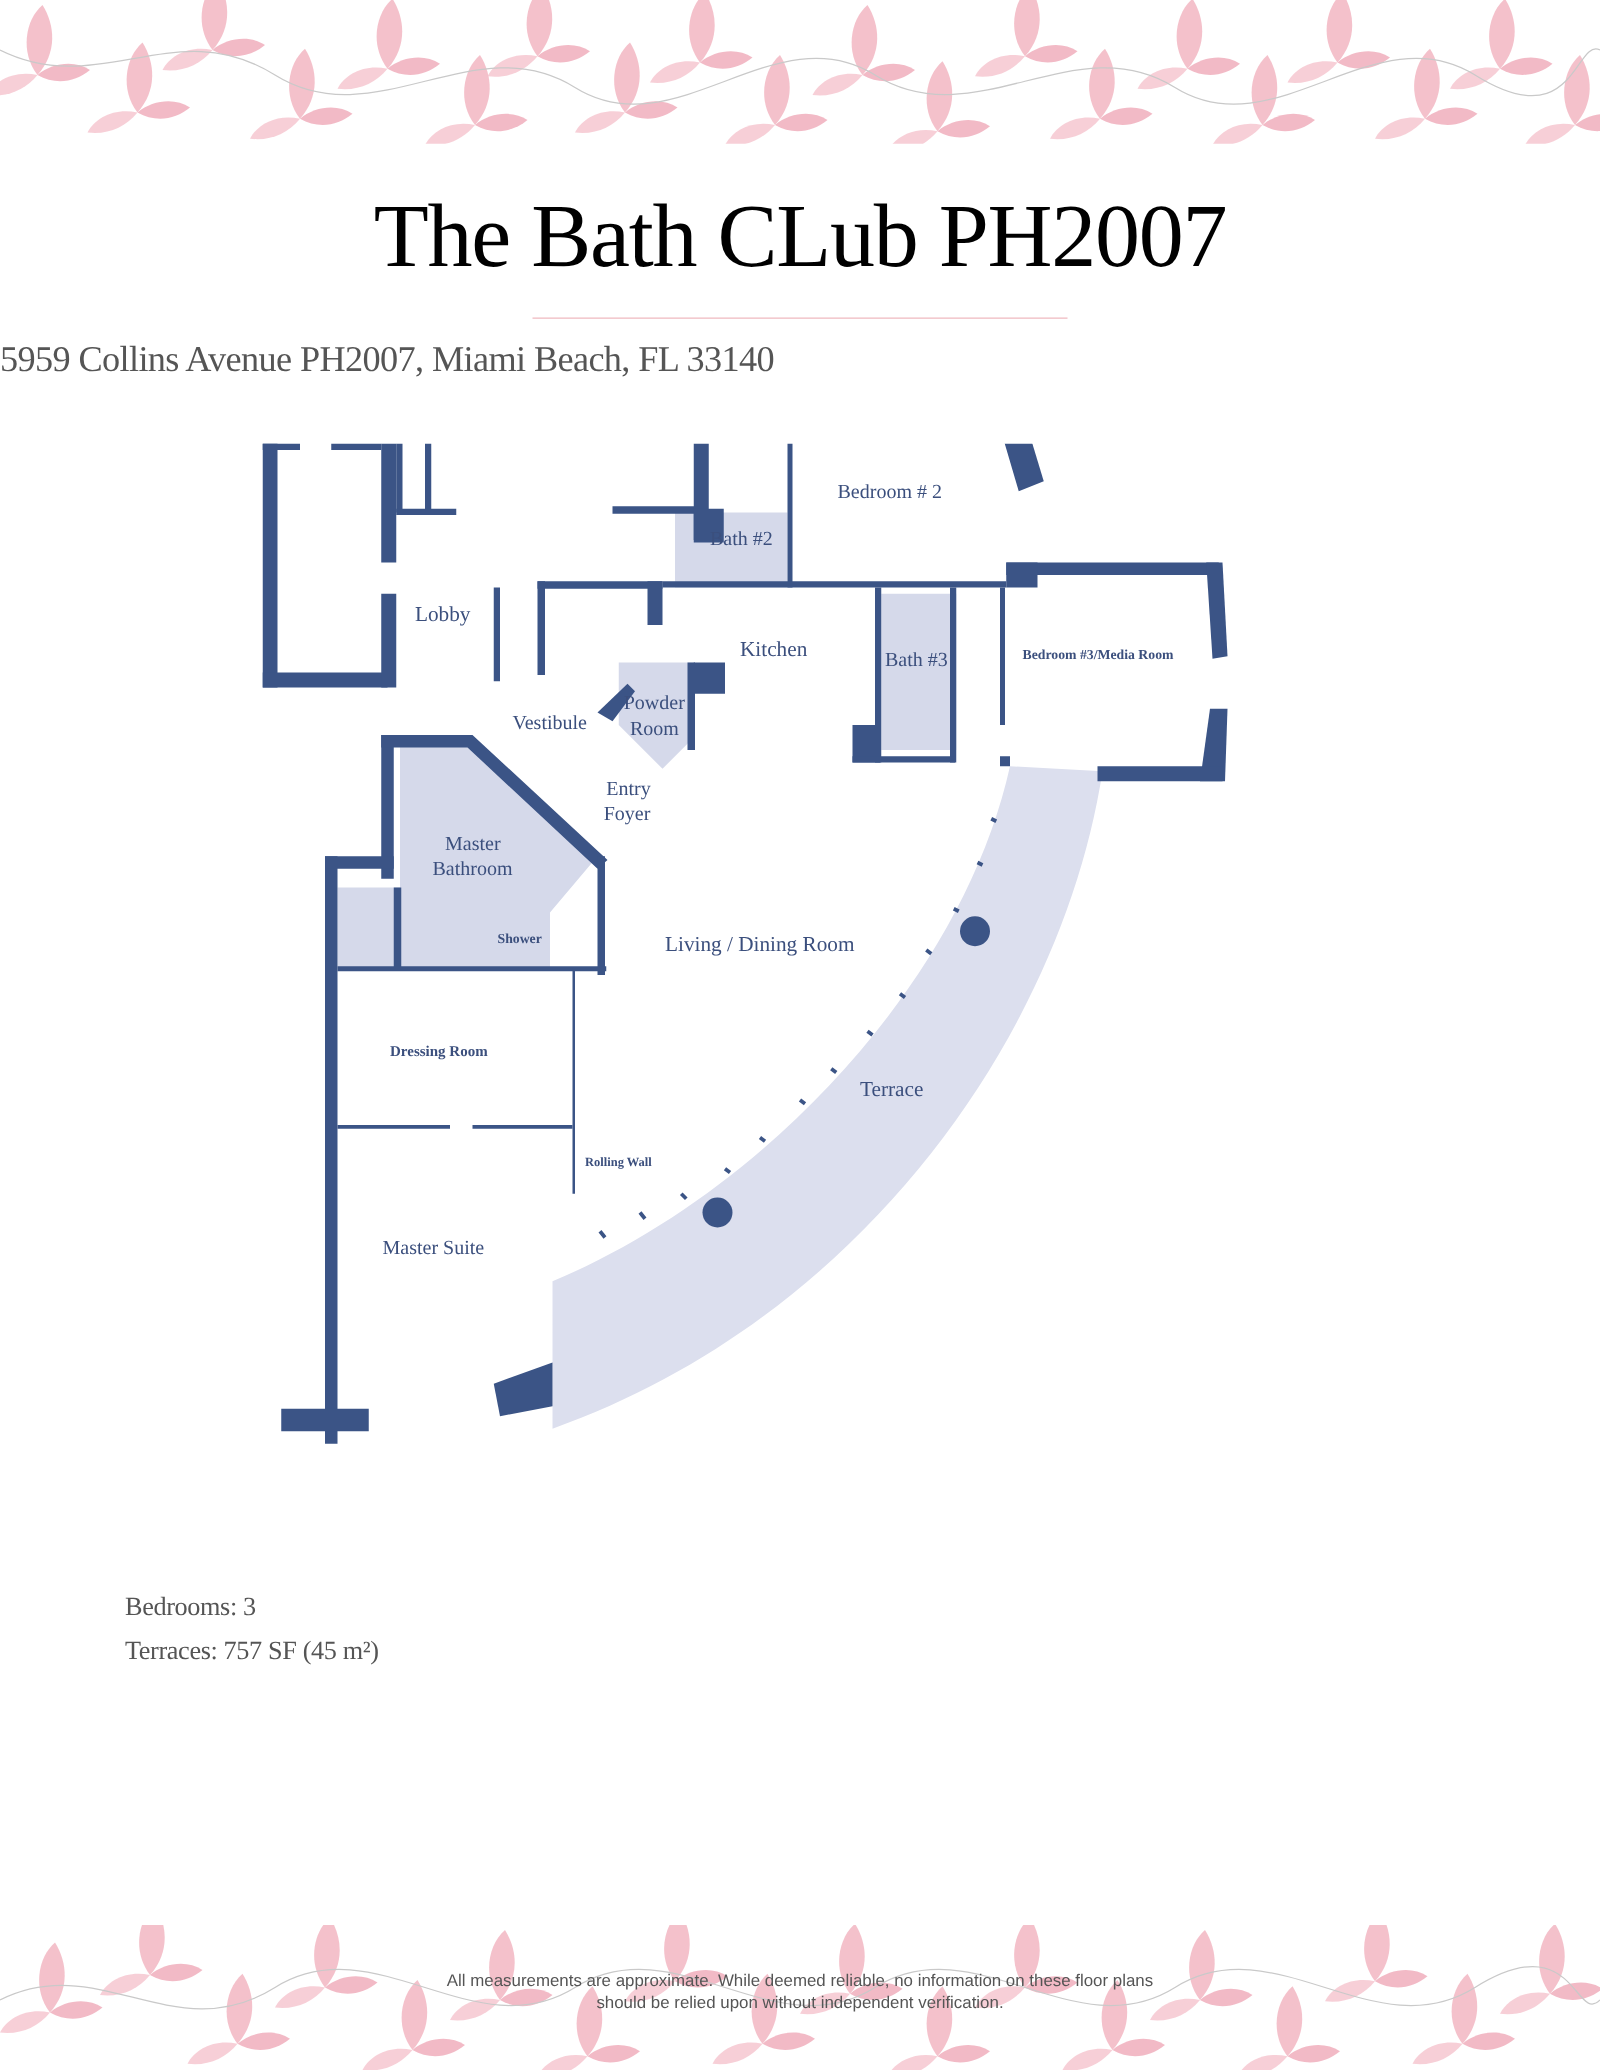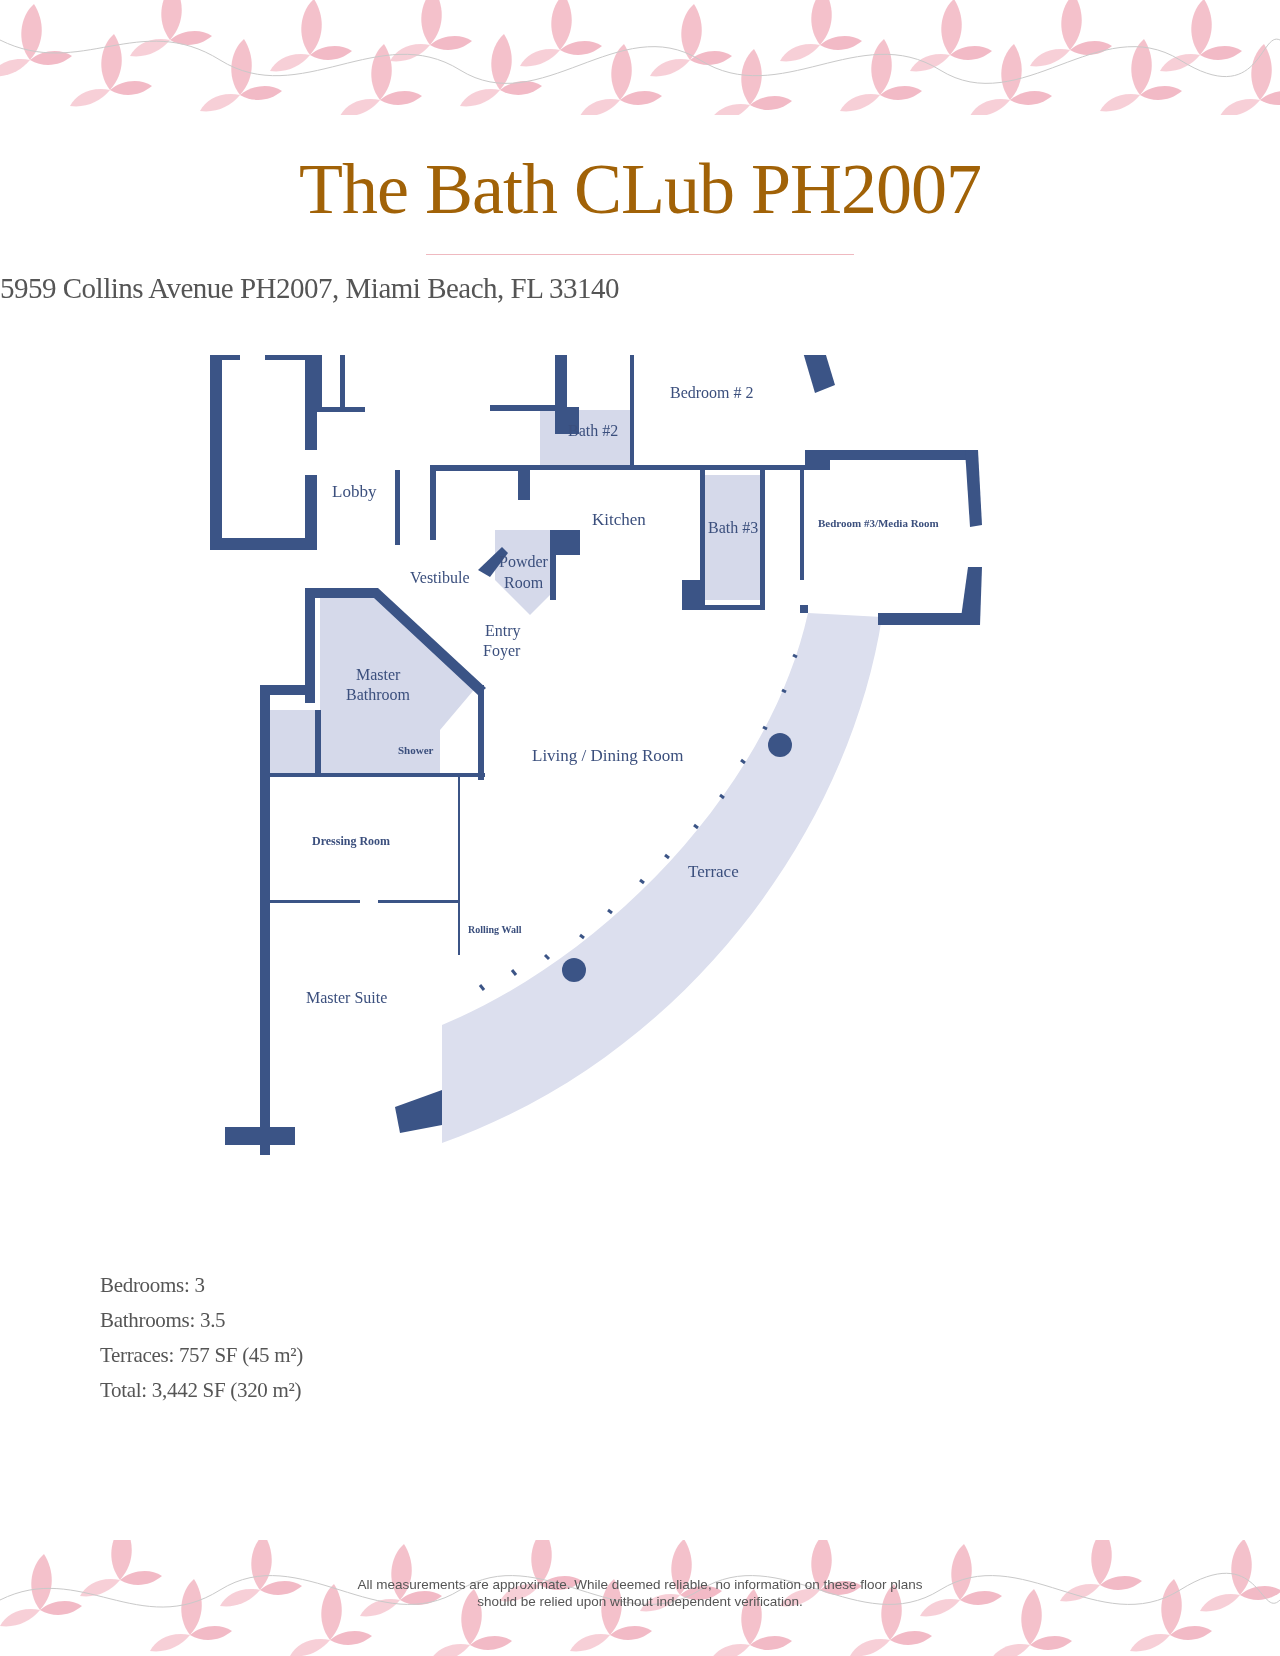--- a/index.html
+++ b/index.html
@@ -6,21 +6,21 @@
   html, body { width: 1280px; height: 1656px; background: #ffffff; overflow: hidden; }
   body { position: relative; font-family: "Liberation Serif", "DejaVu Serif", serif; color: #4a4a4a; }
 
   .floral-band { position: absolute; left: 0; width: 1280px; overflow: hidden; background: #fff; }
   .floral-band.top { top: 0; height: 115px; }
   .floral-band.bottom { top: 1540px; height: 116px; }
   .floral-band svg { display: block; }
 
   .title {
     position: absolute; top: 148px; left: 0; width: 1280px; text-align: center;
-    font-size: 72px; font-weight: 400; color: #a16207; letter-spacing: -1px;
+    font-size: 72px; font-weight: 400; color: #000000; letter-spacing: -1px;
     font-family: "Liberation Serif", "DejaVu Serif", serif;
   }
   .title-rule {
     position: absolute; top: 254px; left: 426px; width: 428px; height: 1px; background: #efb9c0;
   }
   .address {
     position: absolute; top: 272px; left: 0; width: 1280px; text-align: left;
     font-size: 29px; color: #555555; letter-spacing: -0.5px;
   }
 
@@ -182,23 +182,21 @@
     <text x="322" y="406" font-size="17">Living / Dining Room</text>
     <text x="478" y="522" font-size="17">Terrace</text>
     <text x="102" y="490" font-size="12" font-weight="bold">Dressing Room</text>
     <text x="258" y="578" font-size="10" font-weight="bold">Rolling Wall</text>
     <text x="96" y="648" font-size="16">Master Suite</text>
   </svg>
 </div>
 
 <div class="specs">
   <div class="spec-line">Bedrooms: 3</div>
-  <div class="spec-line">Bathrooms: 3.5</div>
   <div class="spec-line">Terraces: 757 SF (45 m²)</div>
-  <div class="spec-line">Total: 3,442 SF (320 m²)</div>
 </div>
 
 <div class="floral-band bottom">
   <svg width="1280" height="116" viewBox="0 0 1280 116">
     <g>
       <use href="#petal" x="40" y="70"></use>
         <use href="#petal" x="120" y="40"></use>
         <use href="#petal" x="190" y="95"></use>
       <use href="#petal" x="260" y="50"></use>
         <use href="#petal" x="330" y="100"></use>

